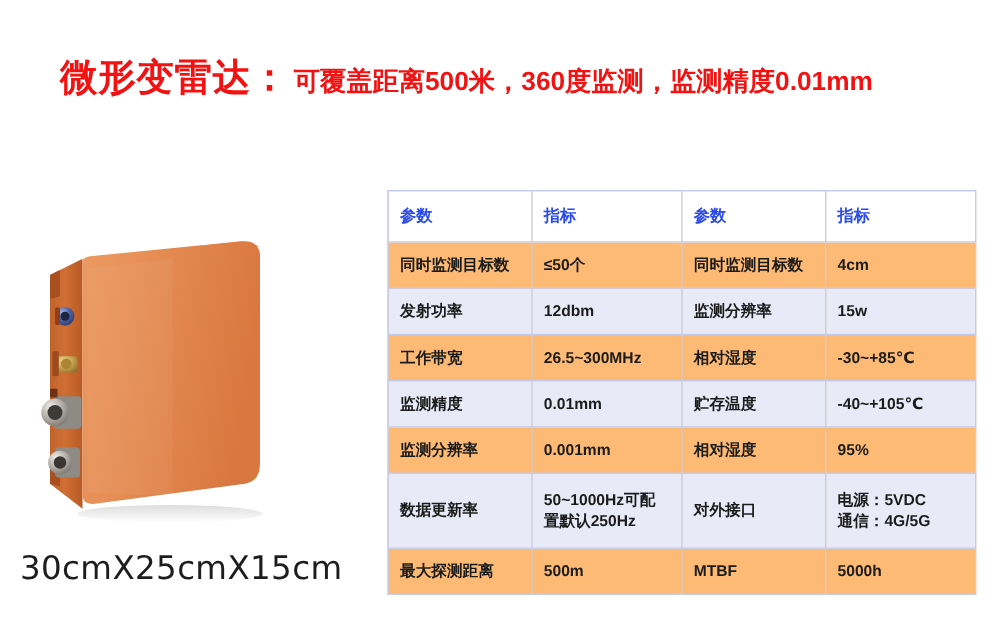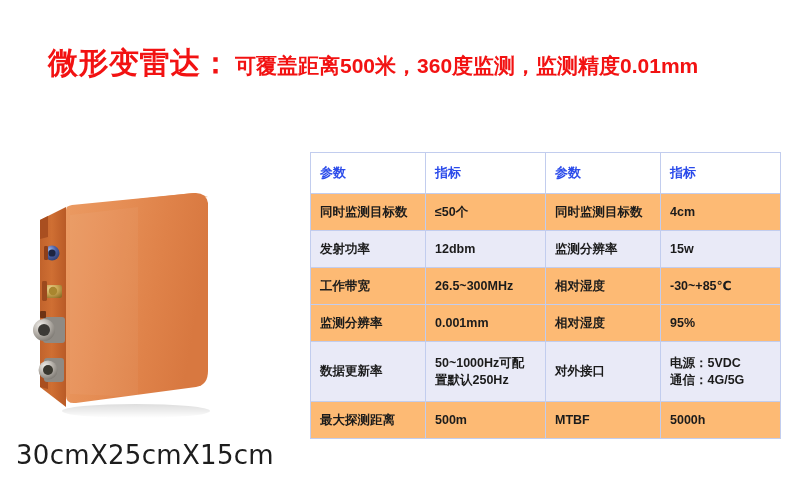--- a/index.html
+++ b/index.html
@@ -224,20 +224,26 @@
           <td>12dbm</td>
           <td>监测分辨率</td>
           <td>15w</td>
         </tr>
         <tr>
           <td>工作带宽</td>
           <td>26.5~300MHz</td>
           <td>相对湿度</td>
           <td>-30~+85℃</td>
         </tr>
+        <tr class="striped">
+          <td>监测精度</td>
+          <td>0.01mm</td>
+          <td>贮存温度</td>
+          <td>-40~+105℃</td>
+        </tr>
         <tr>
           <td>监测分辨率</td>
           <td>0.001mm</td>
           <td>相对湿度</td>
           <td>95%</td>
         </tr>
         <tr class="striped tall">
           <td>数据更新率</td>
           <td>50~1000Hz可配置默认250Hz</td>
           <td>对外接口</td>

